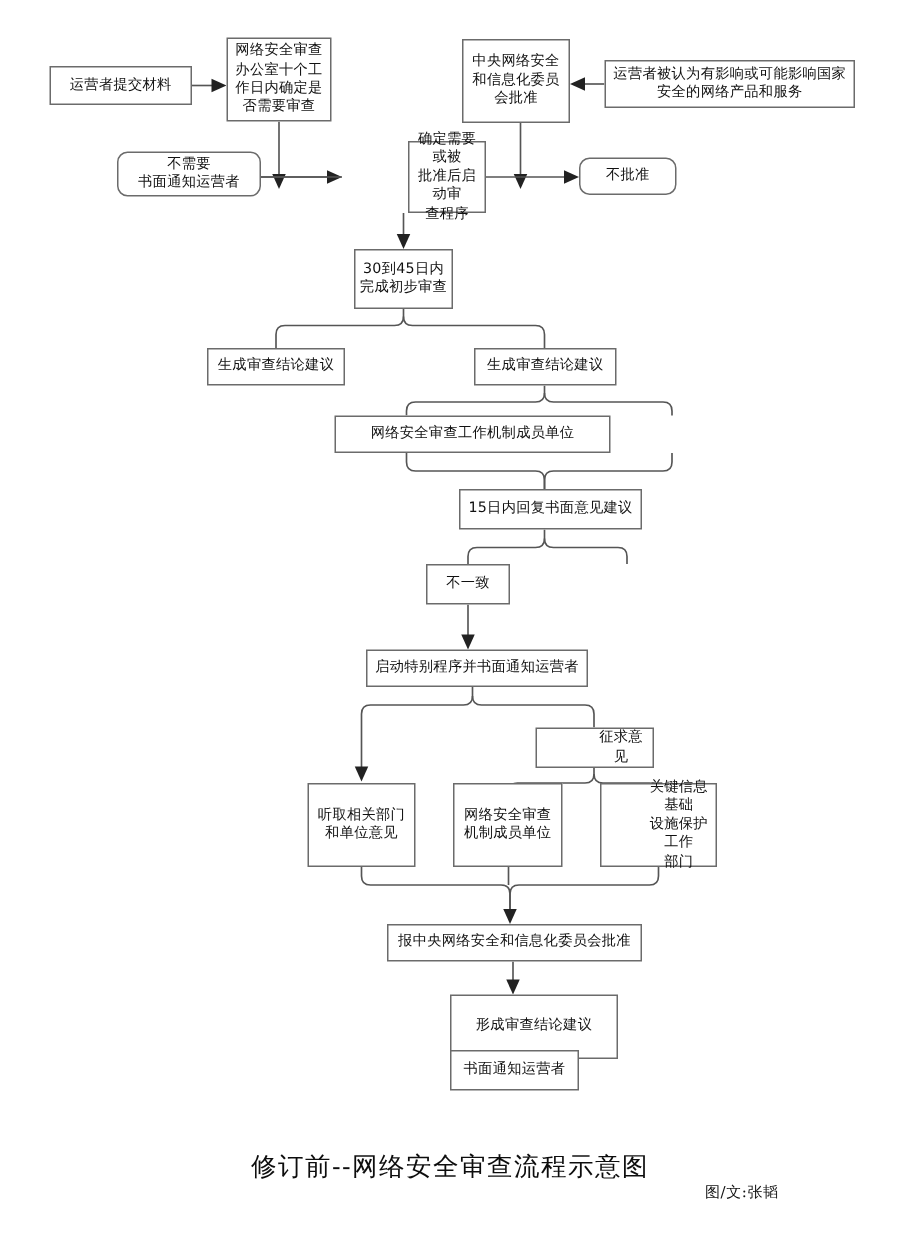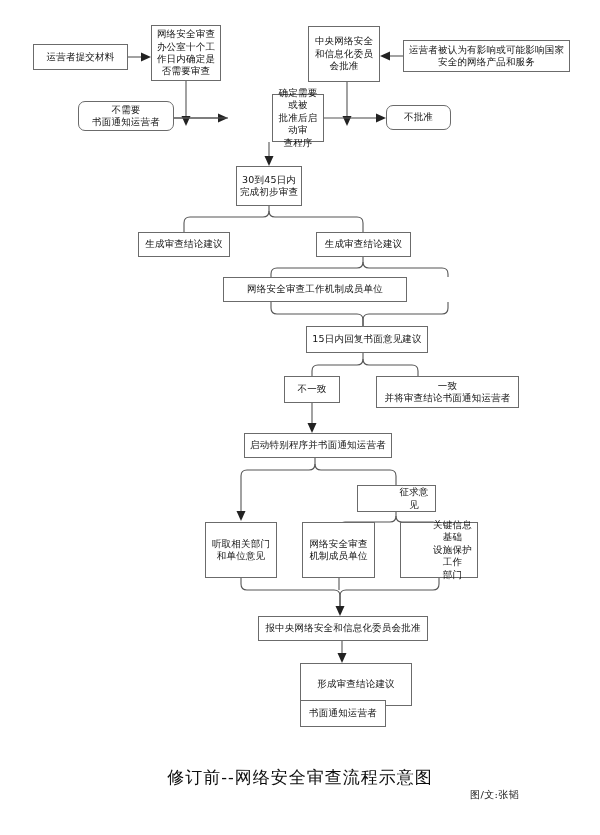--- a/index.html
+++ b/index.html
@@ -162,22 +162,20 @@
 
   <div class="node" style="left:316px;top:232px;width:95px;height:25px;">生成审查结论建议</div>
 
   <div class="node" style="left:195px;top:277px;width:184px;height:25px;margin-left:28px;">网络安全审查工作机制成员单位</div>
 
 
   <div class="node" style="left:306px;top:326px;width:122px;height:27px;">15日内回复书面意见建议</div>
 
   <div class="node" style="left:284px;top:376px;width:56px;height:27px;">不一致</div>
 
-  <div class="node" style="left:376px;top:376px;width:143px;height:32px;">一致
-并将审查结论书面通知运营者</div>
 
   <div class="node" style="left:244px;top:433px;width:148px;height:25px;">启动特别程序并书面通知运营者</div>
 
   <div class="node" style="left:357px;top:485px;width:79px;height:27px;padding-left:37px;">征求意见</div>
 
   <div class="node" style="left:205px;top:522px;width:72px;height:56px;">听取相关部门
 和单位意见</div>
 
   <div class="node" style="left:302px;top:522px;width:73px;height:56px;">网络安全审查
 机制成员单位</div>

